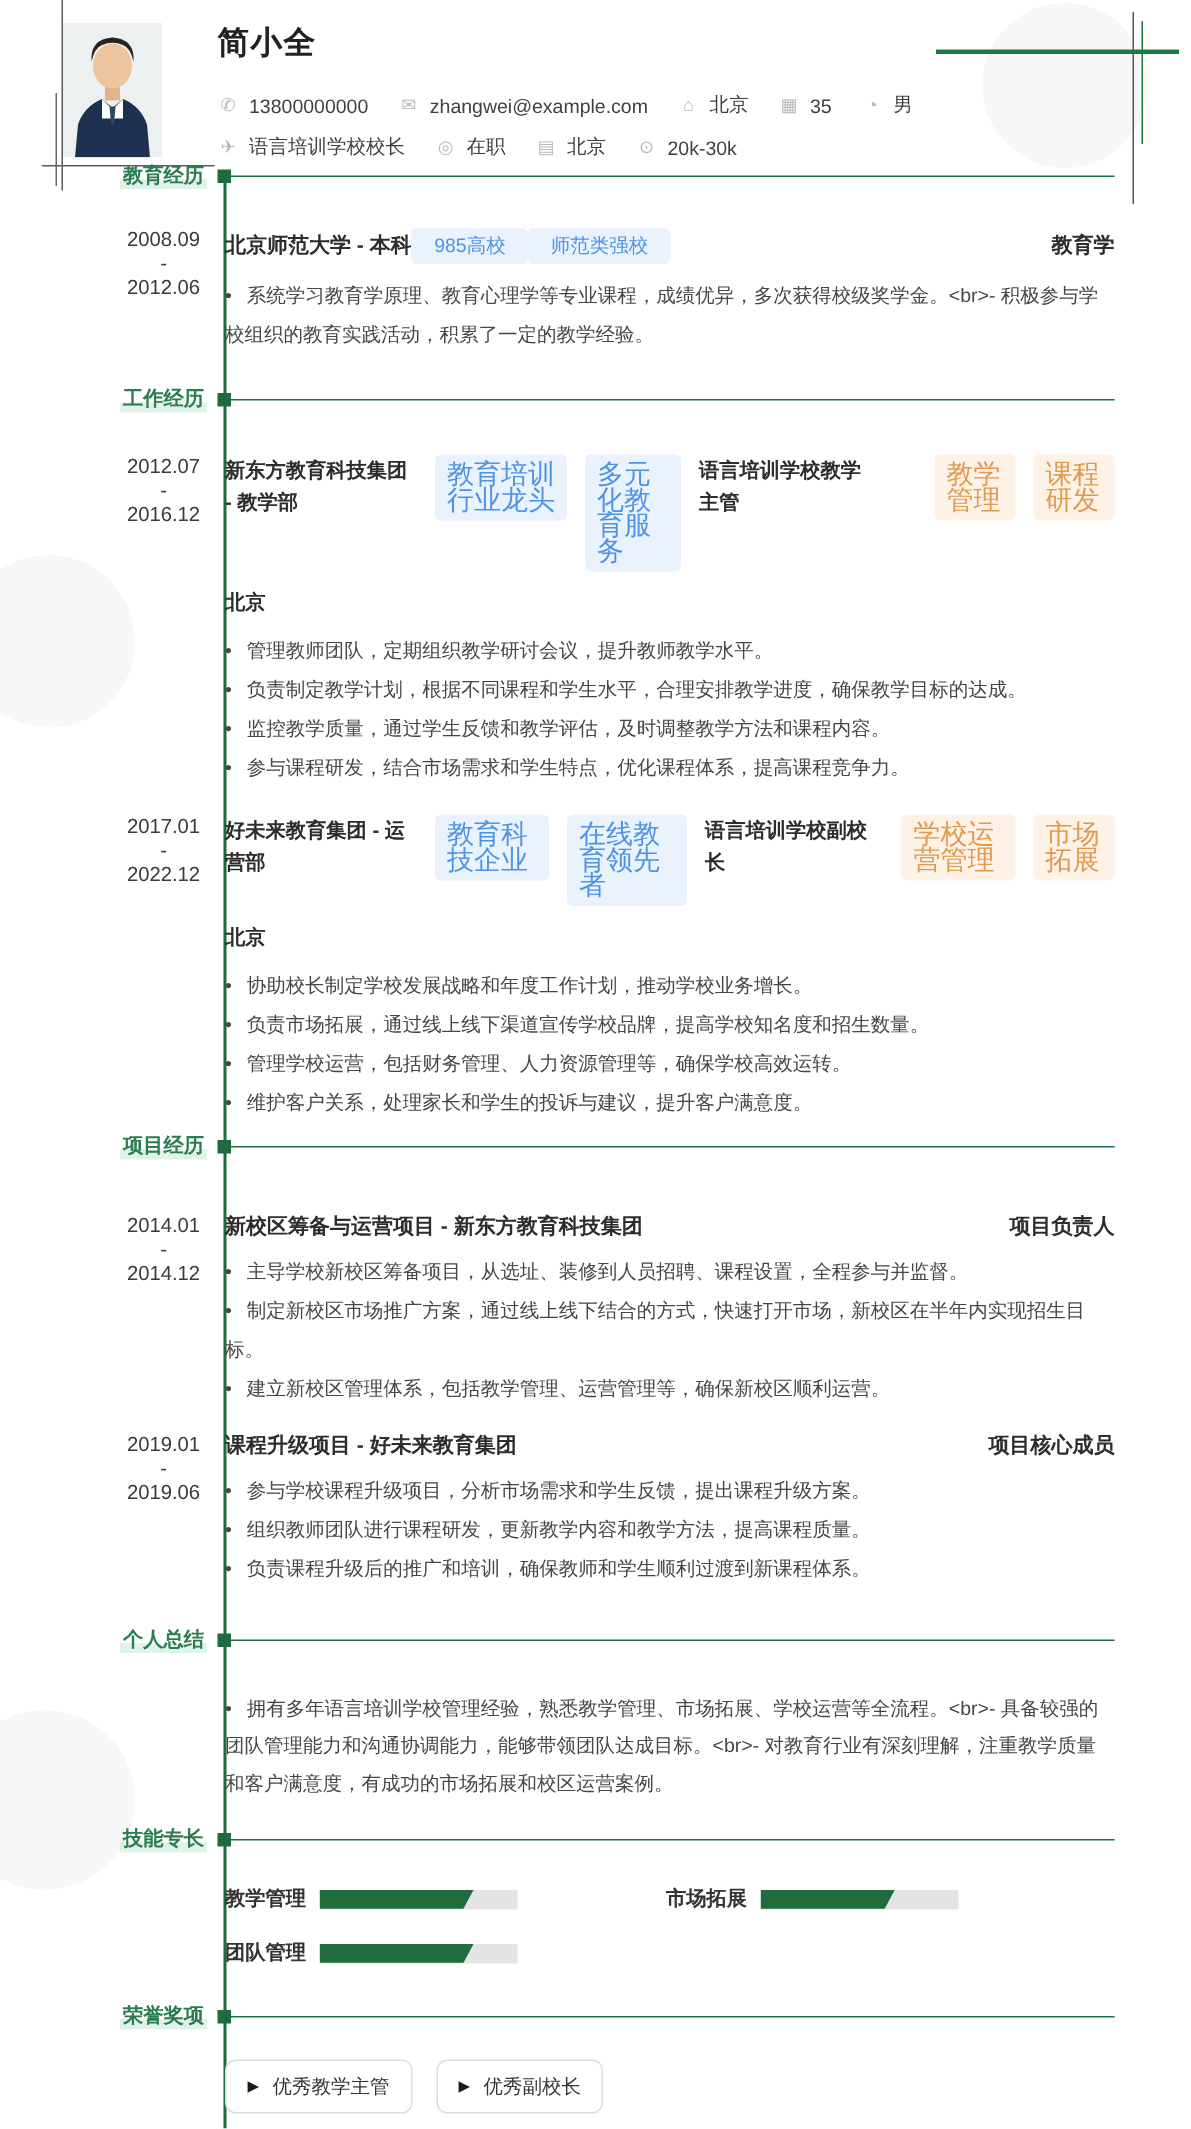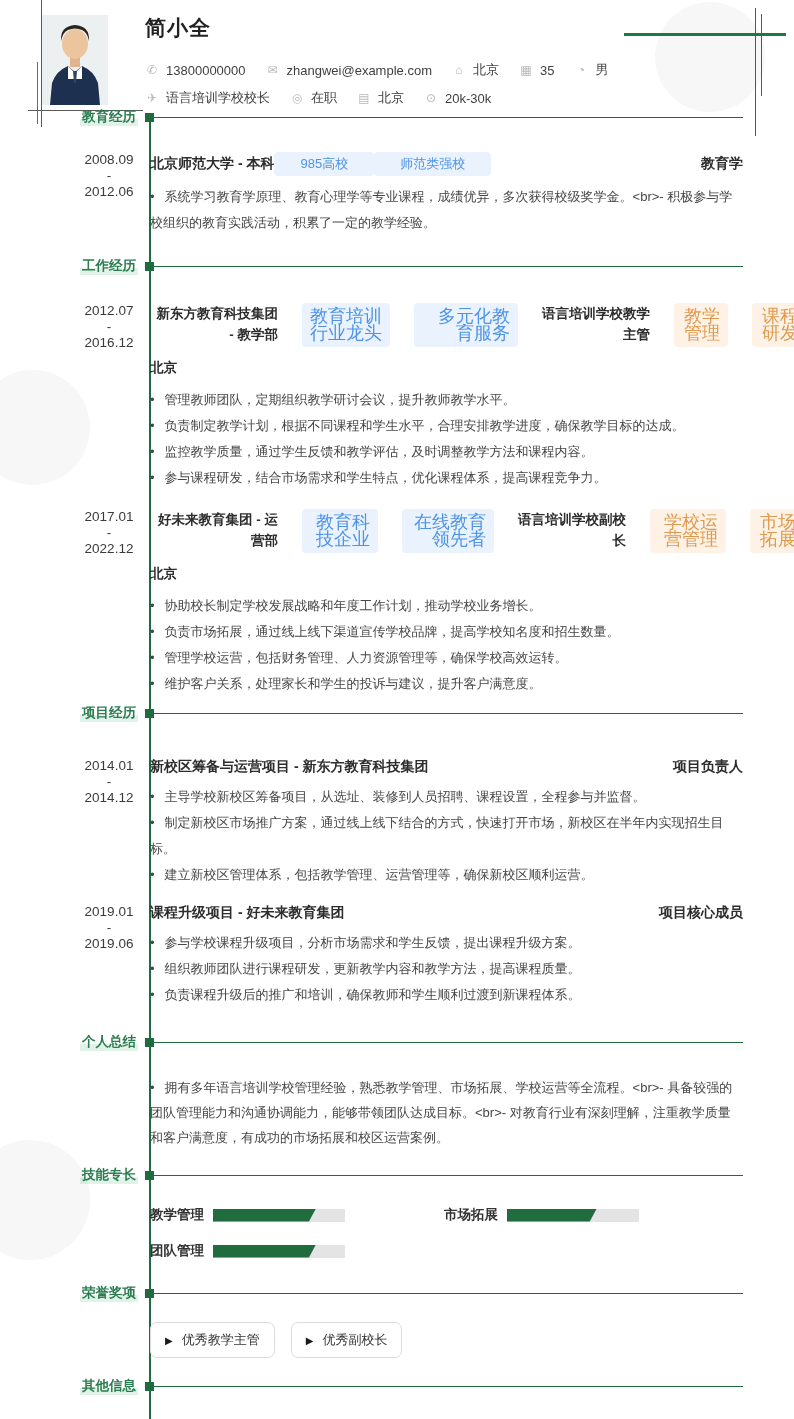--- a/index.html
+++ b/index.html
@@ -43,26 +43,26 @@
   .ebody{flex:1;margin-right:51px;min-width:0;}
 
   .blt{line-height:26px;color:#464646;}
   .blt::before{content:"•";margin-right:10px;color:#464646;}
 
   
   .edu-head{display:flex;align-items:center;}
   .etitle,.emajor,.wloc,.pt,.prole{font-weight:700;color:#2d2d2d;font-size:14px;}
   .emajor{margin-left:auto;}
   .tag{border-radius:4px;box-sizing:border-box;}
-  .tag-inline{font-size:13px;padding:3px 26px;}
+  .tag-inline{font-size:13px;padding:3px 15px;}
   .blue{background:#e9f2fd;color:#4e93e6;}
   .orange{background:#fdf2e5;color:#e09a4f;}
 
   
-  .wh{display:flex;gap:24px;align-items:flex-start;text-align:right;}
+  .wh{display:flex;gap:12px;align-items:flex-start;}
   .wcompany{width:128px;flex:none;font-weight:700;font-size:13.5px;line-height:21px;color:#2d2d2d;}
   .wtag{font-size:18px;line-height:17px;padding:5px 8px;flex:none;}
   .wpos{width:108px;flex:none;font-weight:700;font-size:13.5px;line-height:21px;color:#2d2d2d;}
   .push{margin-left:auto;}
   .wloc{margin-top:12px;font-size:13.5px;}
   .wbullets{margin-top:10px;}
 
   
   .ph{display:flex;align-items:flex-end;}
   .prole{margin-left:auto;}
@@ -211,21 +211,21 @@
     <div class="entry we1">
       <div class="edates">
         <div>2012.07</div>
         <div>-</div>
         <div>2016.12</div>
       </div>
       <div class="ebody">
         <div class="wh">
           <span class="wcompany">新东方教育科技集团 - 教学部</span>
           <span class="tag wtag blue" style="width:88px;">教育培训行业龙头</span>
-          <span class="tag wtag blue" style="width:104px;">多元化教育服务</span>
+          <span class="tag wtag blue" style="width:64px;">多元化教育服务</span>
           <span class="wpos">语言培训学校教学主管</span>
           <span class="tag wtag orange push" style="width:54px;">教学管理</span>
           <span class="tag wtag orange" style="width:54px;">课程研发</span>
         </div>
         <div class="wloc">北京</div>
         <div class="wbullets">
           <div class="blt">管理教师团队，定期组织教学研讨会议，提升教师教学水平。</div>
           <div class="blt">负责制定教学计划，根据不同课程和学生水平，合理安排教学进度，确保教学目标的达成。</div>
           <div class="blt">监控教学质量，通过学生反馈和教学评估，及时调整教学方法和课程内容。</div>
           <div class="blt">参与课程研发，结合市场需求和学生特点，优化课程体系，提高课程竞争力。</div>
@@ -236,21 +236,21 @@
     <div class="entry we2">
       <div class="edates">
         <div>2017.01</div>
         <div>-</div>
         <div>2022.12</div>
       </div>
       <div class="ebody">
         <div class="wh">
           <span class="wcompany">好未来教育集团 - 运营部</span>
           <span class="tag wtag blue" style="width:76px;">教育科技企业</span>
-          <span class="tag wtag blue" style="width:92px;">在线教育领先者</span>
+          <span class="tag wtag blue" style="width:80px;">在线教育领先者</span>
           <span class="wpos">语言培训学校副校长</span>
           <span class="tag wtag orange push" style="width:76px;">学校运营管理</span>
           <span class="tag wtag orange" style="width:54px;">市场拓展</span>
         </div>
         <div class="wloc">北京</div>
         <div class="wbullets">
           <div class="blt">协助校长制定学校发展战略和年度工作计划，推动学校业务增长。</div>
           <div class="blt">负责市场拓展，通过线上线下渠道宣传学校品牌，提高学校知名度和招生数量。</div>
           <div class="blt">管理学校运营，包括财务管理、人力资源管理等，确保学校高效运转。</div>
           <div class="blt">维护客户关系，处理家长和学生的投诉与建议，提升客户满意度。</div>

